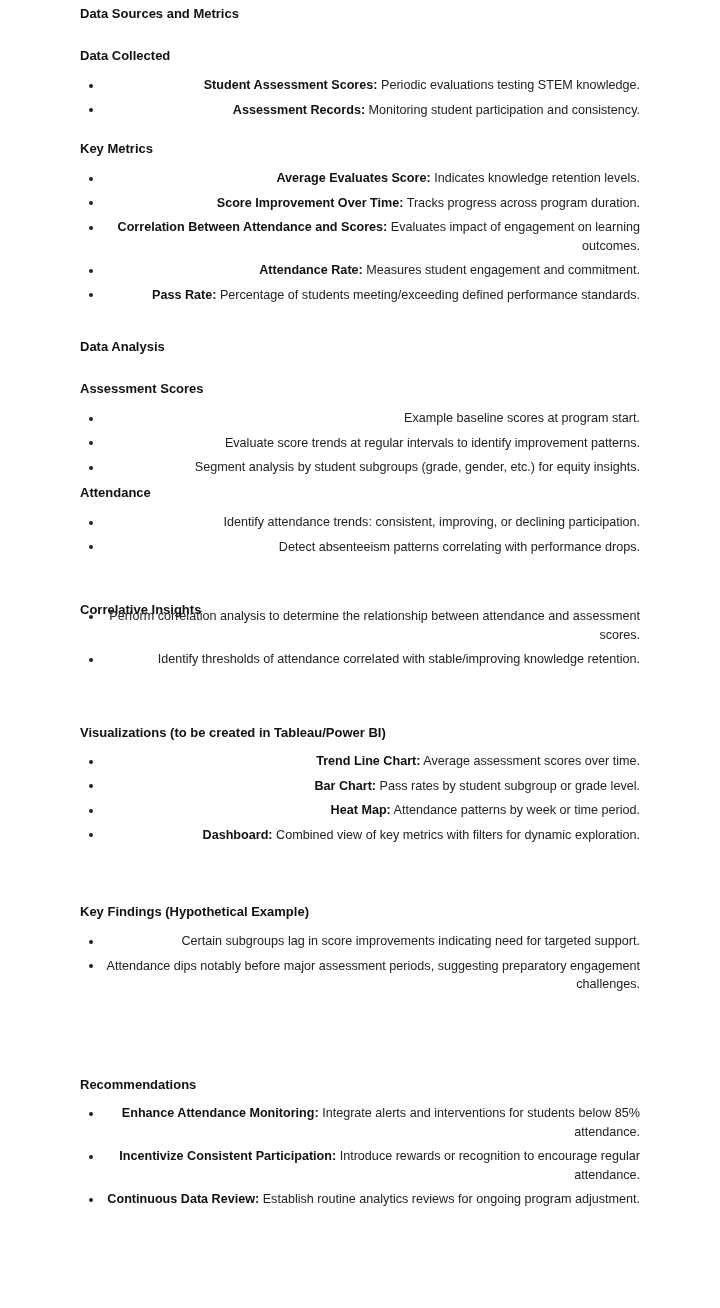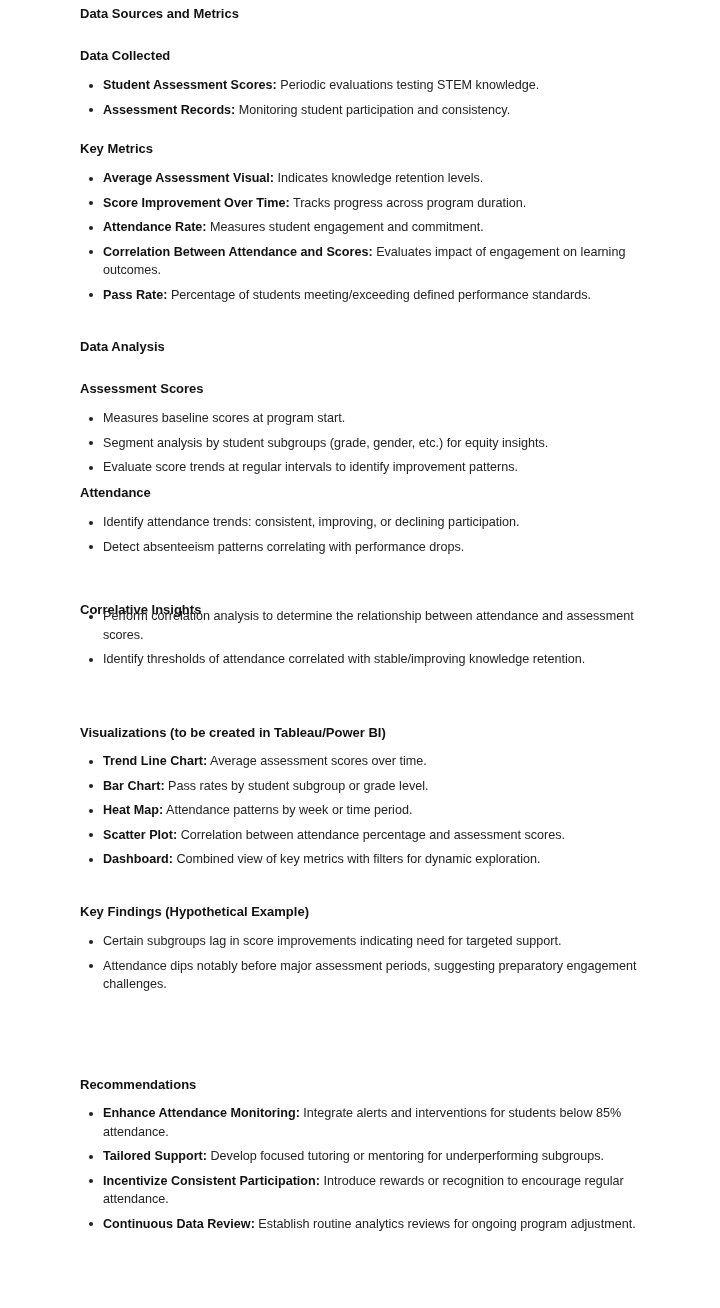--- a/index.html
+++ b/index.html
@@ -1,83 +1,81 @@
 <!DOCTYPE html>
 <html><head>
 <meta charset="utf-8">
 <style>
   html, body { margin: 0; padding: 0; background: #ffffff; }
   body { width: 720px; height: 1308px; position: relative; overflow: hidden;
          font-family: "Liberation Sans", "DejaVu Sans", sans-serif; color: #1a1a1a; }
   .doc { position: absolute; left: 80px; top: 0; width: 570px; }
   .h { position: absolute; left: 0; margin: 0; font-weight: bold; font-size: 13px; line-height: 18px; color: #111; white-space: nowrap; }
-  ul.list { position: absolute; left: 0; margin: 0; padding: 0; list-style: none; width: 560px; }
+  ul.list { position: absolute; left: 0; margin: 0; padding: 0; list-style: none; width: 560px; text-align: right; }
   ul.list li { position: relative; padding-left: 23px; font-size: 12.6px; line-height: 18.5px; margin: 0 0 6px 0; color: #222; }
   ul.list li::before { content: ""; position: absolute; left: 9px; top: 7.5px; width: 4px; height: 4px; border-radius: 50%; background: #222; }
   ul.list li b { font-weight: bold; color: #111; }
 </style>
 </head>
 <body>
 
 <div class="doc">
 
   <h2 class="h" style="top:5px">Data Sources and Metrics</h2>
 
   <h3 class="h" style="top:47px">Data Collected</h3>
   <ul class="list" style="top:76px">
     <li><b>Student Assessment Scores:</b><span> Periodic evaluations testing STEM knowledge.</span></li>
     <li><b>Assessment Records:</b><span> Monitoring student participation and consistency.</span></li>
   </ul>
 
   <h3 class="h" style="top:140px">Key Metrics</h3>
   <ul class="list" style="top:169px">
-    <li><b>Average Assessment Visual:</b><span> Indicates knowledge retention levels.</span></li>
+    <li><b>Average Evaluates Score:</b><span> Indicates knowledge retention levels.</span></li>
     <li><b>Score Improvement Over Time:</b><span> Tracks progress across program duration.</span></li>
+    <li><b>Correlation Between Attendance and Scores:</b><span> Evaluates impact of engagement on learning outcomes.</span></li>
     <li><b>Attendance Rate:</b><span> Measures student engagement and commitment.</span></li>
-    <li><b>Correlation Between Attendance and Scores:</b><span> Evaluates impact of engagement on learning outcomes.</span></li>
     <li><b>Pass Rate:</b><span> Percentage of students meeting/exceeding defined performance standards.</span></li>
   </ul>
 
   <h2 class="h" style="top:338px">Data Analysis</h2>
 
   <h3 class="h" style="top:380px">Assessment Scores</h3>
   <ul class="list" style="top:409px">
-    <li>Measures baseline scores at program start.</li>
+    <li>Example baseline scores at program start.</li>
+    <li>Evaluate score trends at regular intervals to identify improvement patterns.</li>
     <li>Segment analysis by student subgroups (grade, gender, etc.) for equity insights.</li>
-    <li>Evaluate score trends at regular intervals to identify improvement patterns.</li>
   </ul>
 
   <h3 class="h" style="top:484px">Attendance</h3>
   <ul class="list" style="top:513px">
     <li>Identify attendance trends: consistent, improving, or declining participation.</li>
     <li>Detect absenteeism patterns correlating with performance drops.</li>
   </ul>
 
   <h3 class="h" style="top:601px">Correlative Insights</h3>
   <ul class="list" style="top:607px">
     <li>Perform correlation analysis to determine the relationship between attendance and assessment scores.</li>
     <li>Identify thresholds of attendance correlated with stable/improving knowledge retention.</li>
   </ul>
 
   <h2 class="h" style="top:724px">Visualizations (to be created in Tableau/Power BI)</h2>
   <ul class="list" style="top:752px">
     <li><b>Trend Line Chart:</b><span> Average assessment scores over time.</span></li>
     <li><b>Bar Chart:</b><span> Pass rates by student subgroup or grade level.</span></li>
     <li><b>Heat Map:</b><span> Attendance patterns by week or time period.</span></li>
-    <li><b>Scatter Plot:</b><span> Correlation between attendance percentage and assessment scores.</span></li>
     <li><b>Dashboard:</b><span> Combined view of key metrics with filters for dynamic exploration.</span></li>
   </ul>
 
   <h2 class="h" style="top:903px">Key Findings (Hypothetical Example)</h2>
   <ul class="list" style="top:932px">
     <li>Certain subgroups lag in score improvements indicating need for targeted support.</li>
     <li>Attendance dips notably before major assessment periods, suggesting preparatory engagement challenges.</li>
   </ul>
 
   <h2 class="h" style="top:1076px">Recommendations</h2>
   <ul class="list" style="top:1104px">
     <li><b>Enhance Attendance Monitoring:</b><span> Integrate alerts and interventions for students below 85% attendance.</span></li>
-    <li><b>Tailored Support:</b><span> Develop focused tutoring or mentoring for underperforming subgroups.</span></li>
     <li><b>Incentivize Consistent Participation:</b><span> Introduce rewards or recognition to encourage regular attendance.</span></li>
     <li><b>Continuous Data Review:</b><span> Establish routine analytics reviews for ongoing program adjustment.</span></li>
   </ul>
 
 </div>
 
 </body></html>

